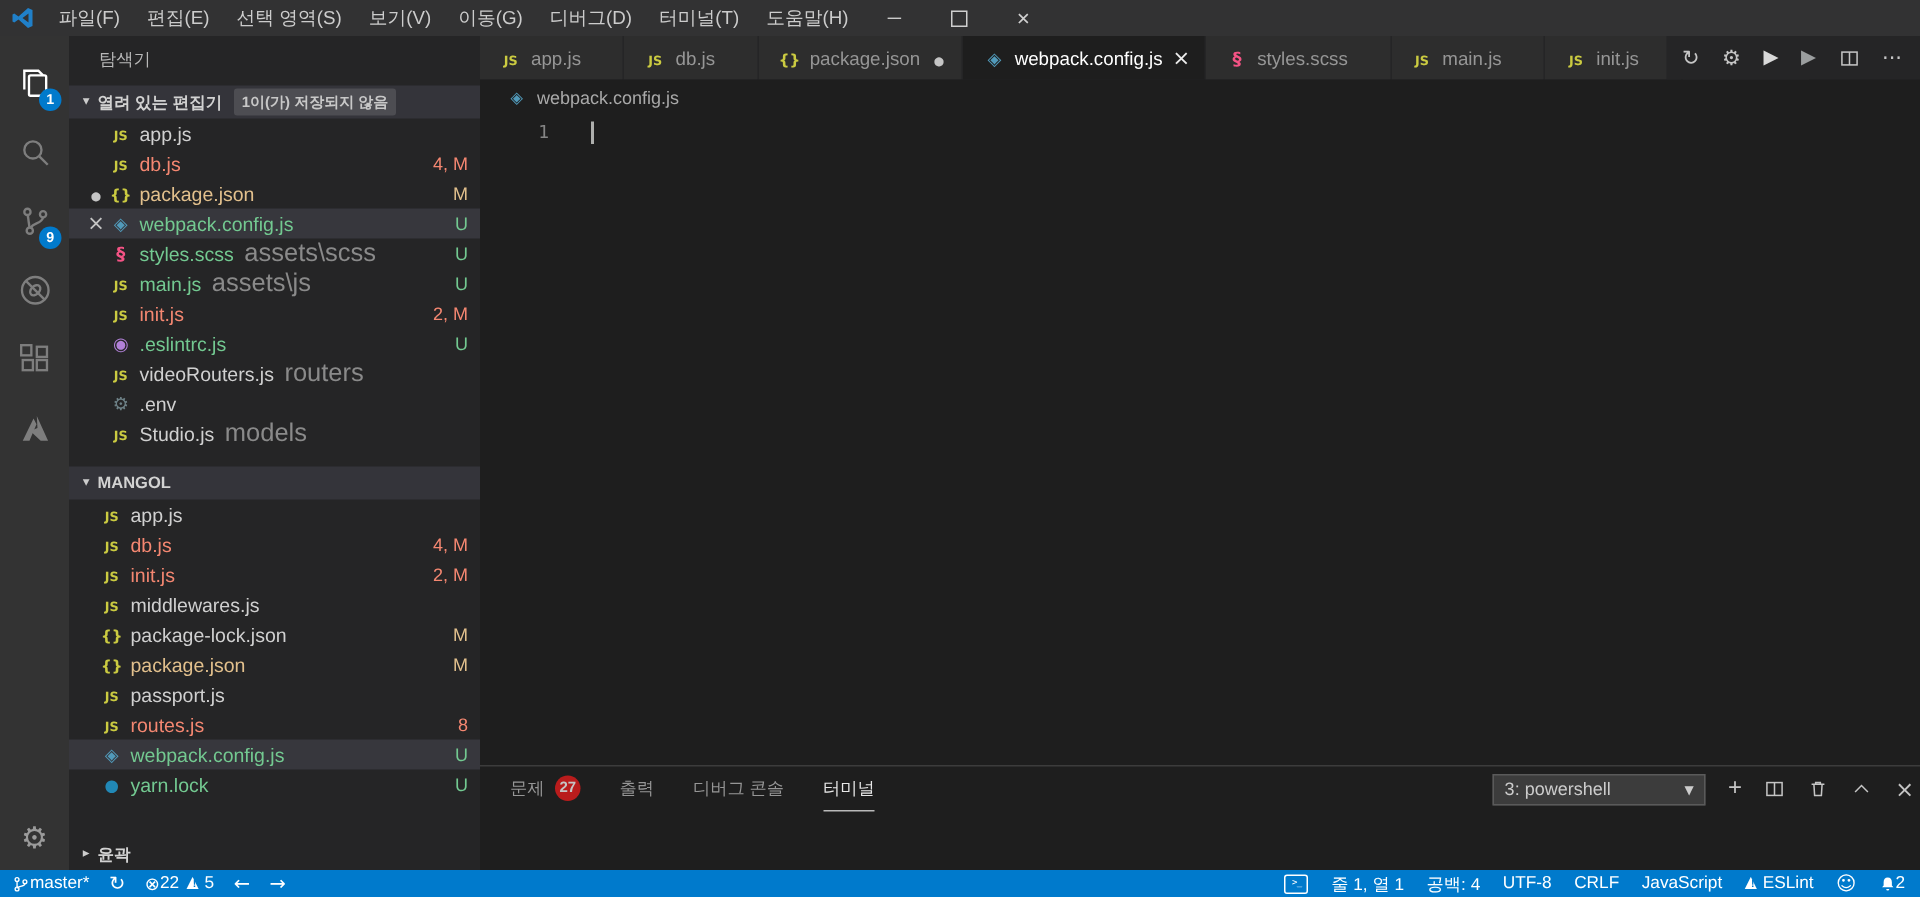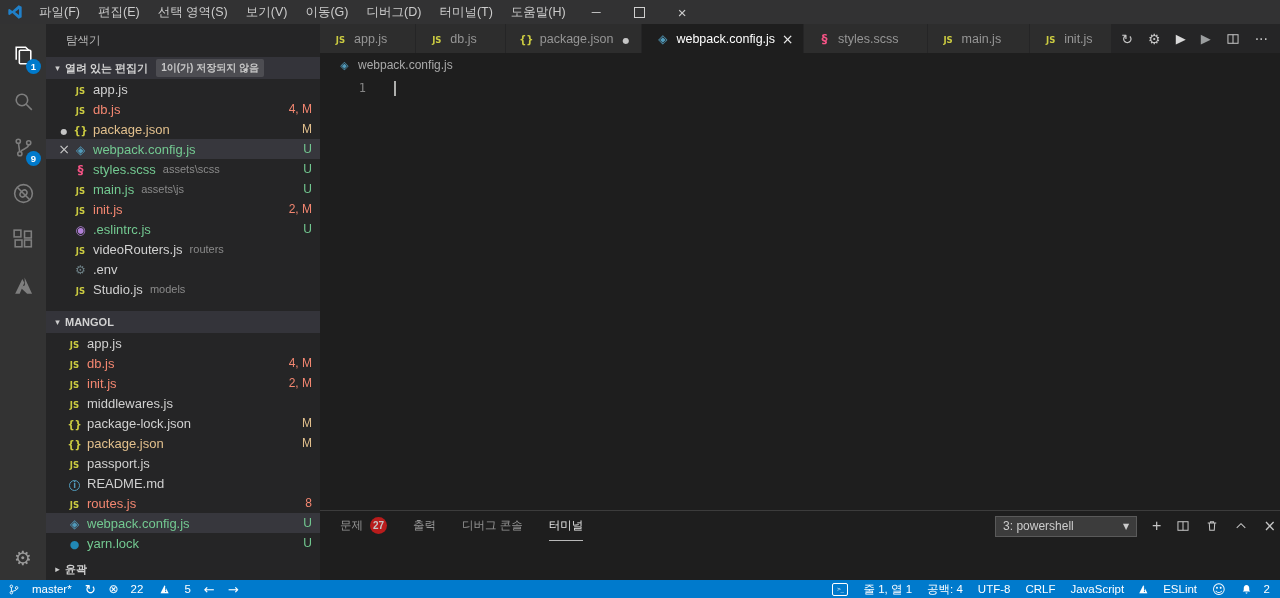--- a/index.html
+++ b/index.html
@@ -44,21 +44,21 @@
   .fi.js::before{content:"JS";color:#cbcb41;font-weight:bold;font-size:8.5px;}
   .fi.json::before{content:"{}";color:#cbcb41;font-weight:bold;font-size:10px;}
   .fi.webpack::before{content:"◈";color:#519aba;font-size:12px;}
   .fi.scss::before{content:"§";color:#f55385;font-weight:bold;font-size:12px;}
   .fi.eslint::before{content:"◉";color:#b180d7;font-size:12px;}
   .fi.env::before{content:"⚙";color:#6d8086;font-size:12px;}
   .fi.pug::before{content:"◆";color:#c74e39;font-size:11px;}
   .fi.yarn::before{content:"●";color:#2188b6;font-size:11px;}
   .fi.md::before{content:"i";color:#519aba;border:1px solid #519aba;border-radius:50%;display:inline-block;width:9px;height:9px;line-height:9px;font-size:8px;font-weight:bold;}
   .fname{margin-left:4px;color:#d0d0d0;}
-  .fdesc{margin-left:7px;color:#8a8a8a;font-size:11px;}
+  .fdesc{margin-left:7px;color:#8a8a8a;font-size:17px;}
   .fdesc:empty{display:none;}
   .fbadge{margin-left:auto;font-size:12px;padding-left:6px;}
   .c-red{color:#f48771 !important;}
   .c-green{color:#73c991 !important;}
   .c-mod{color:#e2c08d !important;}
   .outline-head{margin-top:auto;background:transparent;font-weight:bold;}
   
   .editorcol{flex:1;display:flex;flex-direction:column;background:var(--editor,#1e1e1e);min-width:0;}
   .tabbar{height:29px;background:var(--sidebar,#252526);display:flex;position:relative;flex:none;overflow:hidden;}
   .tab{display:flex;align-items:center;padding:0 8px 0 12px;background:var(--tab,#2d2d2d);margin-right:1px;font-size:12.5px;color:#969696;flex:none;}
@@ -88,21 +88,21 @@
   .term-select{width:142px;height:21px;background:#3c3c3c;border:1px solid #5a5a5a;color:#cccccc;font-size:12px;display:flex;align-items:center;padding:0 7px;box-sizing:border-box;}
   .sel-caret{margin-left:auto;font-size:8px;font-family:"DejaVu Sans",sans-serif;}
   .pr-ico svg{width:14px;height:14px;stroke:#c5c5c5;fill:none;stroke-width:1.3;display:block;}
   .pr-plus{font-size:16px;line-height:1;}
   .pr-x{font-size:15px;line-height:1;font-family:"DejaVu Sans",sans-serif;}
   .term-body{padding:5px 0 0 20px;font-family:"DejaVu Sans Mono","Liberation Mono",monospace;font-size:12px;color:#cccccc;white-space:pre;}
   .term-npm{color:#dada6d;}
   .term-cursor{display:inline-block;width:7px;height:14px;border:1px solid #bbbbbb;vertical-align:text-bottom;margin-left:2px;box-sizing:border-box;}
   
   .statusbar{height:18px;background:var(--accent,#007acc);display:flex;align-items:center;color:#ffffff;font-size:11.5px;padding:0 10px 0 8px;}
-  .sb-item{display:flex;align-items:center;gap:12px;margin-right:13px;white-space:nowrap;}
+  .sb-item{display:flex;align-items:center;gap:0;margin-right:13px;white-space:nowrap;}
   .sb-right{margin-left:auto;display:flex;align-items:center;gap:15px;}
   .sb-right .sb-item{margin-right:0;}
   .sb-ico{font-family:"DejaVu Sans",sans-serif;line-height:1;}
   .warn-ico{position:relative;display:inline-block;width:12px;height:12px;}
   .warn-ico::before{content:"▲";font-size:10.5px;position:absolute;left:0;top:-1px;font-family:"DejaVu Sans",sans-serif;}
   .warn-ico::after{content:"!";position:absolute;left:4.2px;top:2.5px;font-size:7px;color:var(--accent,#007acc);font-weight:bold;}
   .term-chip{width:14px;height:11px;border:1px solid #ffffff;border-radius:2px;font-size:6px;line-height:9px;text-align:center;letter-spacing:-0.5px;font-family:"DejaVu Sans Mono",monospace;}
   .sb-item svg{display:block;}
 </style>
 </head>
@@ -327,25 +327,20 @@
           <span class="fname c-mod">package.json</span>
           <span class="fbadge c-mod">M</span>
         </div>
 
         <div class="row">
           <span class="fi js"></span>
           <span class="fname">passport.js</span>
           <span class="fbadge"></span>
         </div>
 
-        <div class="row">
-          <span class="fi md"></span>
-          <span class="fname">README.md</span>
-          <span class="fbadge"></span>
-        </div>
 
         <div class="row">
           <span class="fi js"></span>
           <span class="fname c-red">routes.js</span>
           <span class="fbadge c-red">8</span>
         </div>
 
         <div class="row selected">
           <span class="fi webpack"></span>
           <span class="fname c-green">webpack.config.js</span>

